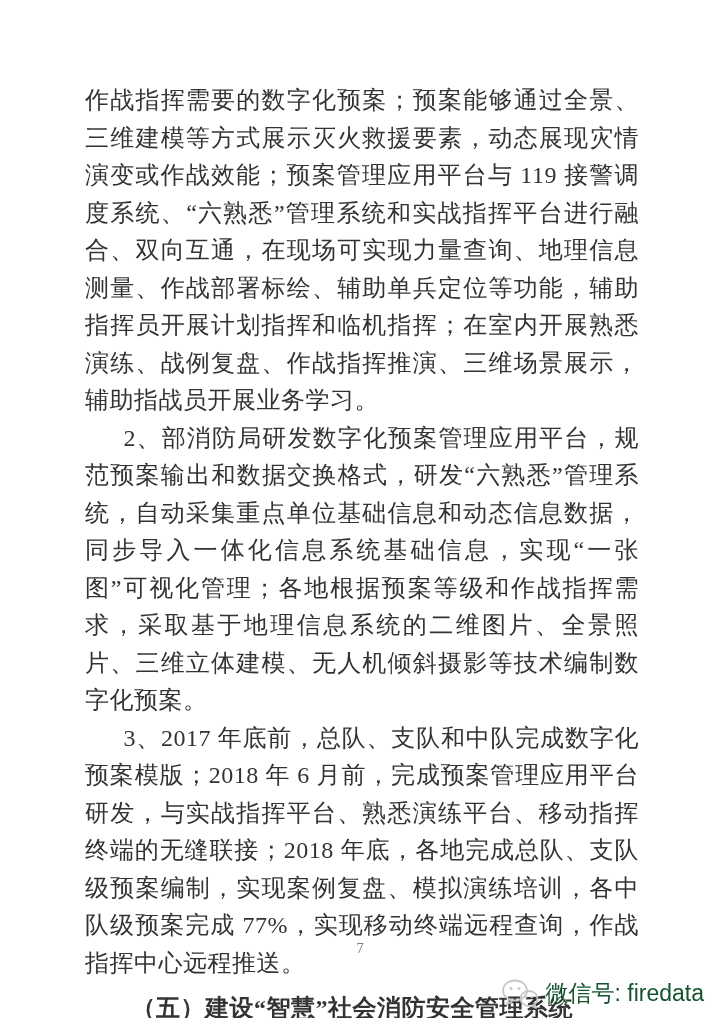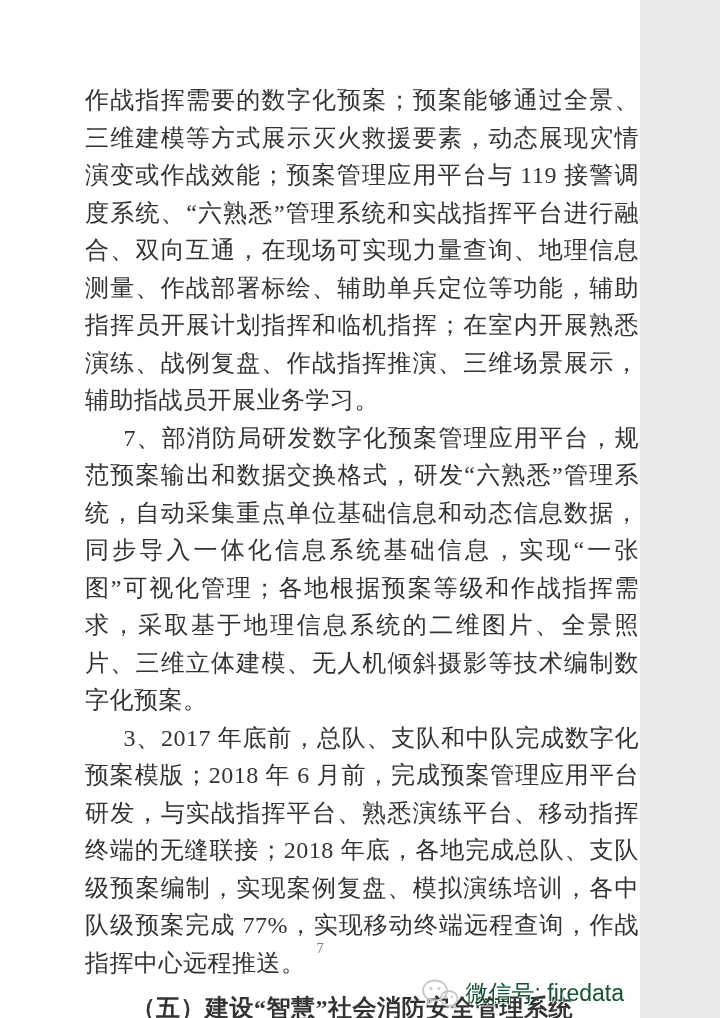--- a/index.html
+++ b/index.html
@@ -2,21 +2,21 @@
 <html><head>
 <meta charset="utf-8">
 <style>
   html, body {
     margin: 0;
     padding: 0;
     background: #e9e9e9;
   }
   .page {
     position: relative;
-    width: 640px;
+    width: 720px;
     height: 1018px;
     background: #ffffff;
     overflow: hidden;
     font-family: "Liberation Serif", "DejaVu Serif", serif;
   }
   .body-text {
     position: absolute;
     left: 85px;
     top: 82px;
     width: 554px;
@@ -73,21 +73,21 @@
     white-space: nowrap;
   }
 </style>
 </head>
 <body>
 
 <div class="page">
 
   <div class="body-text">
     <p class="para">作战指挥需要的数字化预案；预案能够通过全景、三维建模等方式展示灭火救援要素，动态展现灾情演变或作战效能；预案管理应用平台与 119 接警调度系统、“六熟悉”管理系统和实战指挥平台进行融合、双向互通，在现场可实现力量查询、地理信息测量、作战部署标绘、辅助单兵定位等功能，辅助指挥员开展计划指挥和临机指挥；在室内开展熟悉演练、战例复盘、作战指挥推演、三维场景展示，辅助指战员开展业务学习。</p>
-    <p class="para indent">7、部消防局研发数字化预案管理应用平台，规范预案输出和数据交换格式，研发“六熟悉”管理系统，自动采集重点单位基础信息和动态信息数据，同步导入一体化信息系统基础信息，实现“一张图”可视化管理；各地根据预案等级和作战指挥需求，采取基于地理信息系统的二维图片、全景照片、三维立体建模、无人机倾斜摄影等技术编制数字化预案。</p>
+    <p class="para indent">2、部消防局研发数字化预案管理应用平台，规范预案输出和数据交换格式，研发“六熟悉”管理系统，自动采集重点单位基础信息和动态信息数据，同步导入一体化信息系统基础信息，实现“一张图”可视化管理；各地根据预案等级和作战指挥需求，采取基于地理信息系统的二维图片、全景照片、三维立体建模、无人机倾斜摄影等技术编制数字化预案。</p>
     <p class="para indent">3、2017 年底前，总队、支队和中队完成数字化预案模版；2018 年 6 月前，完成预案管理应用平台研发，与实战指挥平台、熟悉演练平台、移动指挥终端的无缝联接；2018 年底，各地完成总队、支队级预案编制，实现案例复盘、模拟演练培训，各中队级预案完成 77%，实现移动终端远程查询，作战指挥中心远程推送。</p>
     <h3 class="heading">（五）建设“智慧”社会消防安全管理系统</h3>
 
   </div>
 
   <div class="page-number">7</div>
 
   <div class="watermark">
     <span class="wm-icon">
       <svg viewBox="0 0 38 32" width="38" height="32" xmlns="http://www.w3.org/2000/svg">

